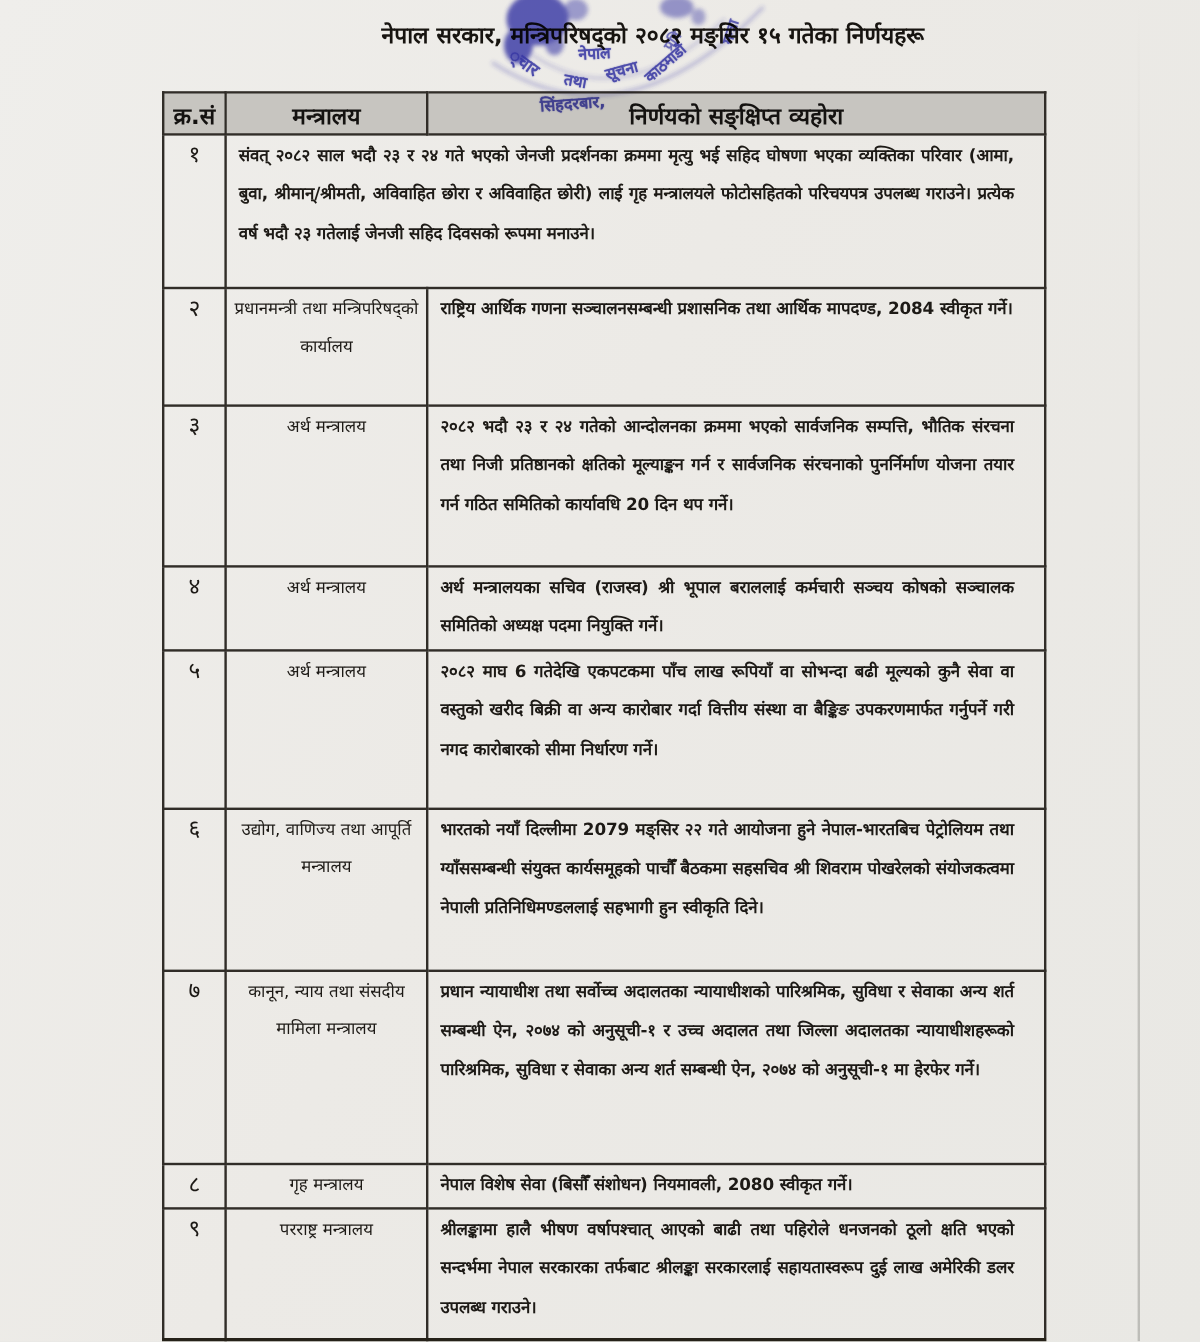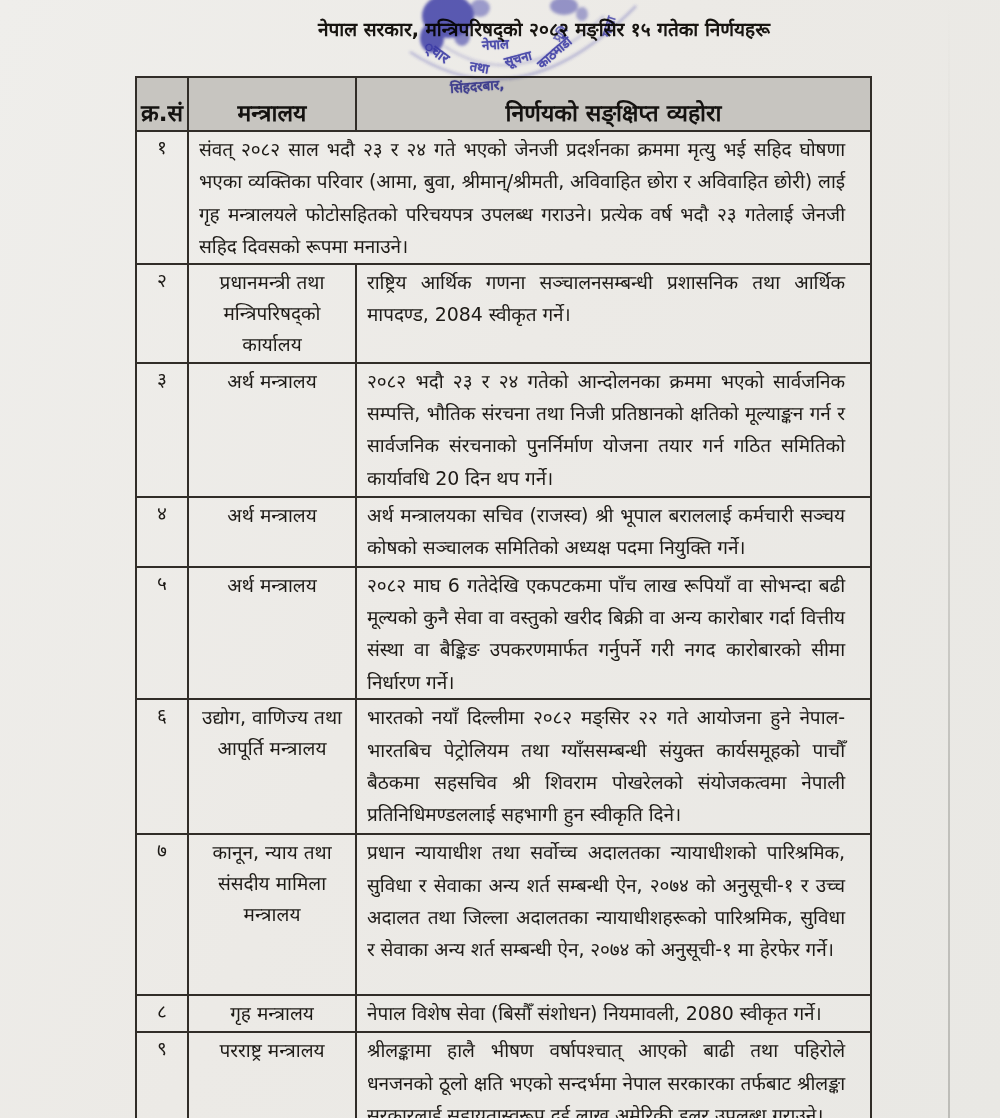--- a/index.html
+++ b/index.html
@@ -16,29 +16,29 @@
   }
   
   table.decisions{
     position:absolute;left:135px;top:76px;width:735px;
     border-collapse:collapse;table-layout:fixed;
     border:2px solid #312d28;border-bottom:4px solid #262219;
   }
   col.c-sn{width:52px;} col.c-min{width:168px;} col.c-dec{width:515px;}
   th,td{border:2px solid #312d28;vertical-align:top;overflow:hidden;}
   th{
-    background:#c7c5c0;font-weight:bold;font-size:23px;
-    padding:18px 2px 2px;text-align:center;color:#141210;margin-left:24px;
+    background:#c7c5c0;font-weight:bold;font-size:19px;
+    padding:5px 2px 2px;text-align:center;color:#141210;margin-left:24px;
   }
   thead tr{height:34px;}
   td.sn{text-align:center;font-size:19px;padding-top:2px;}
-  td.min{text-align:center;font-size:19px;line-height:31px;padding:2px 5px;}
+  td.min{text-align:center;font-size:14px;line-height:31px;padding:2px 5px;}
   td.dec{
-    text-align:justify;font-size:19px;line-height:32.4px;
-    padding:1px 25px 0 10px;letter-spacing:-0.1px;
+    text-align:justify;font-size:14px;line-height:32.4px;
+    padding:1px 25px 0 10px;letter-spacing:-0.1px;font-weight:bold;
   }
   tr.r1{height:128px;} tr.r2{height:98px;}  tr.r3{height:134px;}
   tr.r4{height:70px;}  tr.r5{height:132px;} tr.r6{height:135px;}
   tr.r7{height:161px;} tr.r8{height:34px;}  tr.r9{height:110px;}
   
   .stamp{
     position:absolute;left:392px;top:0;width:262px;height:120px;
     mix-blend-mode:multiply;pointer-events:none;z-index:5;
     filter:blur(0.3px);
   }
@@ -135,21 +135,21 @@
         <td class="dec">अर्थ मन्त्रालयका सचिव (राजस्व) श्री भूपाल बराललाई कर्मचारी सञ्चय कोषको सञ्चालक समितिको अध्यक्ष पदमा नियुक्ति गर्ने।</td>
       </tr>
       <tr class="r5">
         <td class="sn">५</td>
         <td class="min">अर्थ मन्त्रालय</td>
         <td class="dec">२०८२ माघ 6 गतेदेखि एकपटकमा पाँच लाख रूपियाँ वा सोभन्दा बढी मूल्यको कुनै सेवा वा वस्तुको खरीद बिक्री वा अन्य कारोबार गर्दा वित्तीय संस्था वा बैङ्किङ उपकरणमार्फत गर्नुपर्ने गरी नगद कारोबारको सीमा निर्धारण गर्ने।</td>
       </tr>
       <tr class="r6">
         <td class="sn">६</td>
         <td class="min">उद्योग, वाणिज्य तथा आपूर्ति मन्त्रालय</td>
-        <td class="dec">भारतको नयाँ दिल्लीमा २०८२ मङ्सिर २२ गते आयोजना हुने नेपाल-भारतबिच पेट्रोलियम तथा ग्याँससम्बन्धी संयुक्त कार्यसमूहको पाचौँ बैठकमा सहसचिव श्री शिवराम पोखरेलको संयोजकत्वमा नेपाली प्रतिनिधिमण्डललाई सहभागी हुन स्वीकृति दिने।</td>
+        <td class="dec">भारतको नयाँ दिल्लीमा 2079 मङ्सिर २२ गते आयोजना हुने नेपाल-भारतबिच पेट्रोलियम तथा ग्याँससम्बन्धी संयुक्त कार्यसमूहको पाचौँ बैठकमा सहसचिव श्री शिवराम पोखरेलको संयोजकत्वमा नेपाली प्रतिनिधिमण्डललाई सहभागी हुन स्वीकृति दिने।</td>
       </tr>
       <tr class="r7">
         <td class="sn">७</td>
         <td class="min">कानून, न्याय तथा संसदीय मामिला मन्त्रालय</td>
         <td class="dec">प्रधान न्यायाधीश तथा सर्वोच्च अदालतका न्यायाधीशको पारिश्रमिक, सुविधा र सेवाका अन्य शर्त सम्बन्धी ऐन, २०७४ को अनुसूची-१ र उच्च अदालत तथा जिल्ला अदालतका न्यायाधीशहरूको पारिश्रमिक, सुविधा र सेवाका अन्य शर्त सम्बन्धी ऐन, २०७४ को अनुसूची-१ मा हेरफेर गर्ने।</td>
       </tr>
       <tr class="r8">
         <td class="sn">८</td>
         <td class="min">गृह मन्त्रालय</td>
         <td class="dec">नेपाल विशेष सेवा (बिसौँ संशोधन) नियमावली, 2080 स्वीकृत गर्ने।</td>

